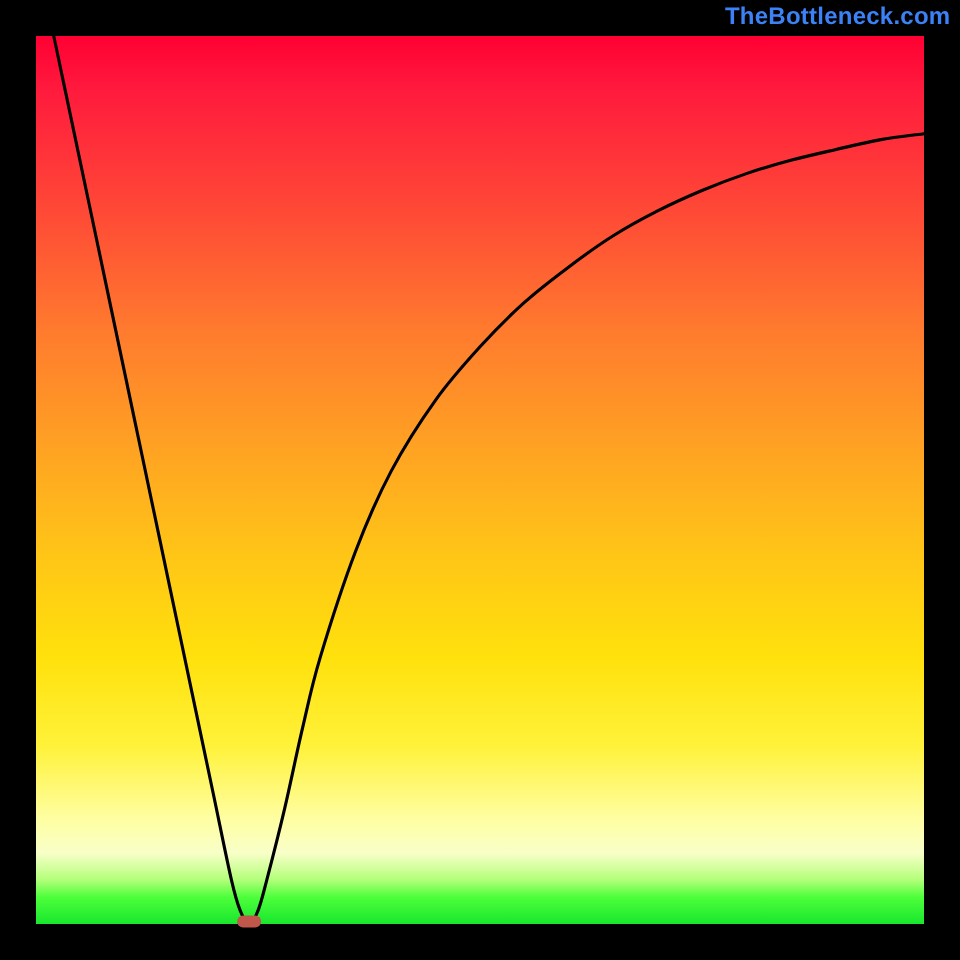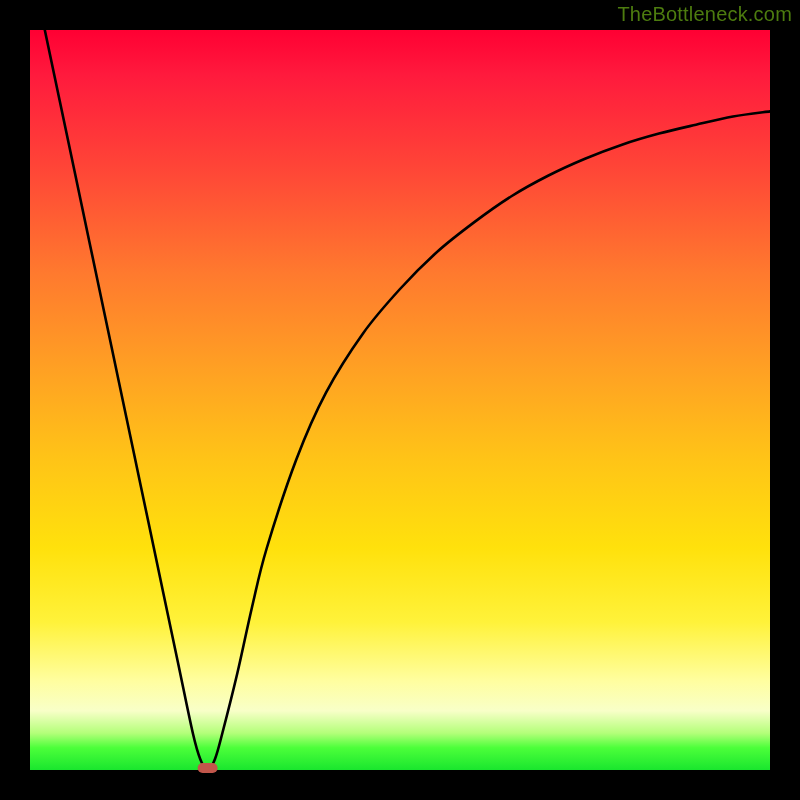--- a/index.html
+++ b/index.html
@@ -38,23 +38,23 @@
       #f8ffc8 92%,
       #b4ff7a 95%,
       #4cff3a 97%,
       #19e62e 100%
     );
   }
   .watermark {
     position: absolute;
     top: 3px;
     right: 8px;
-    color: #4d7c0f;
+    color: #3b82f6;
     font-size: 20px;
-    font-weight: 400;
+    font-weight: 700;
     letter-spacing: 0.2px;
     user-select: none;
   }
   svg.curve {
     position: absolute;
     left: 0;
     top: 0;
     width: 740px;
     height: 740px;
     overflow: visible;

